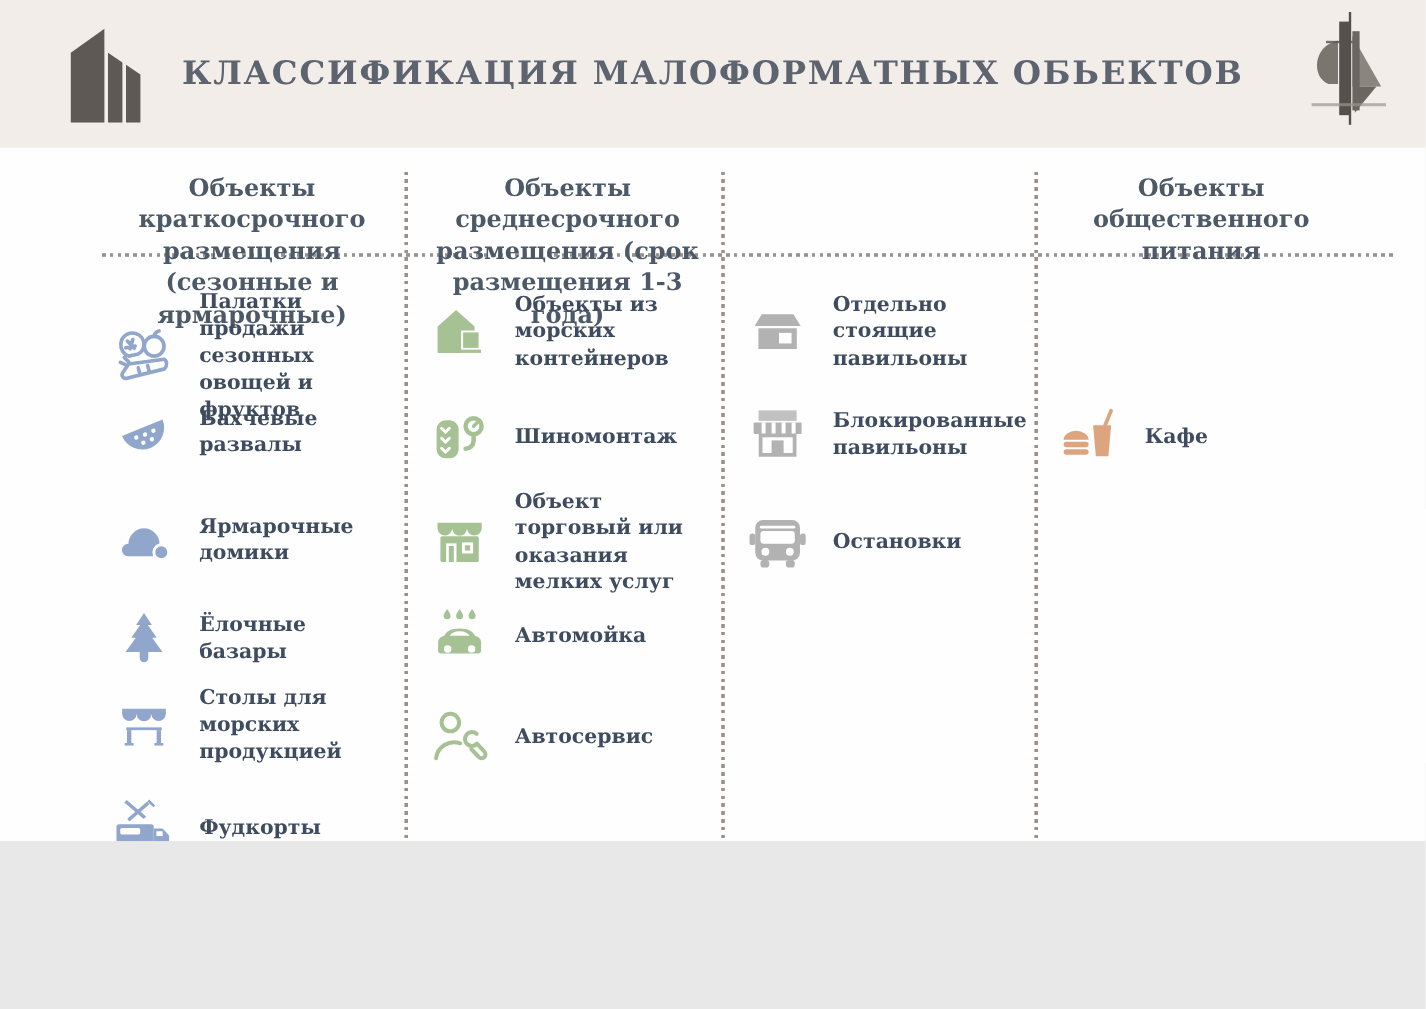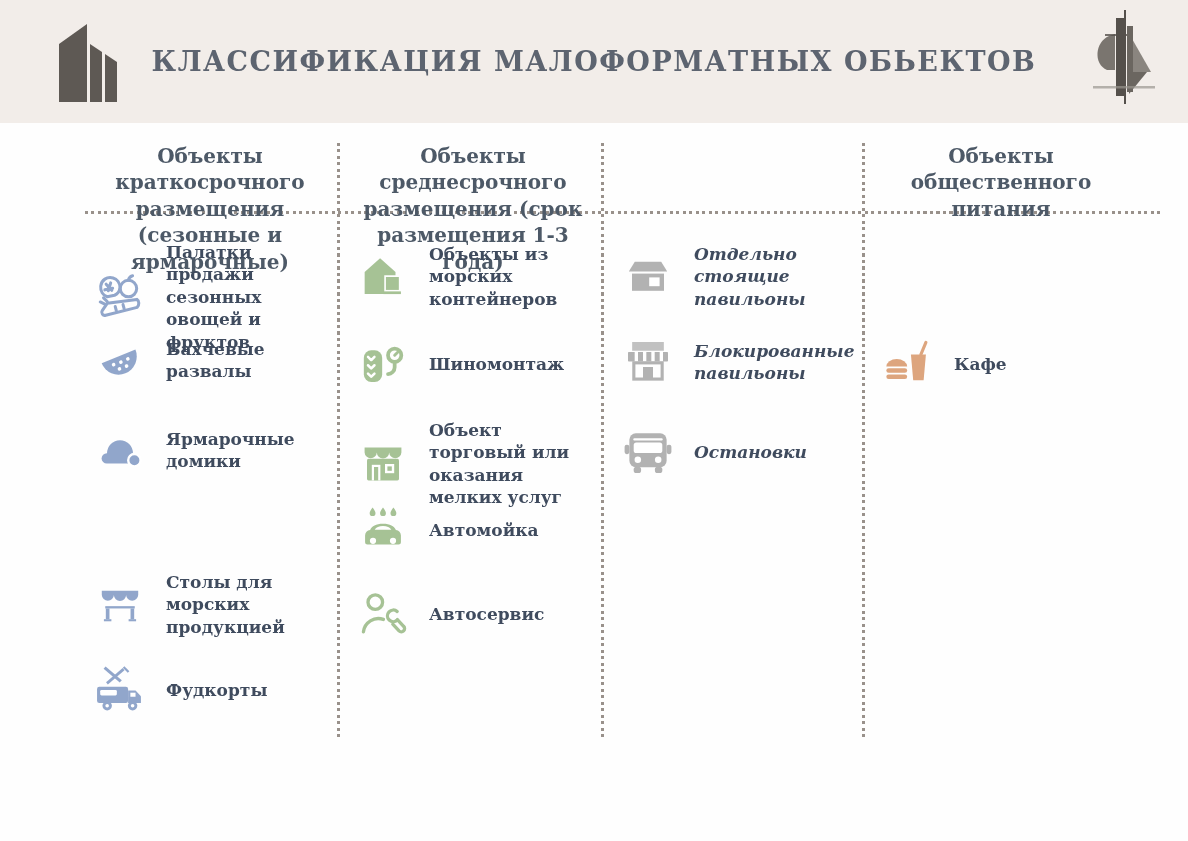--- a/index.html
+++ b/index.html
@@ -3,21 +3,21 @@
 <meta charset="utf-8">
 <style>
   :root{
     --header-bg:#f2ede9; --title-text:#5d6470; --heading-text:#4d5967;
     --item-text:#3f4b5e; --dotted-line:#99918b; --logo-dark:#5e5954;
     --col1-accent:#91a6cb; --col2-accent:#a6c295; --col3-accent:#b2b2b2; --col4-accent:#dda57e;
     --page-bg:#fefefe;
   }
   html,body{margin:0;padding:0;}
   body{font-family:"DejaVu Serif","Liberation Serif",serif;background:#e8e8e8;}
-  .page{position:relative;width:1188px;height:841px;background:var(--page-bg);overflow:hidden;margin:0 auto;}
+  .page{position:relative;width:1188px;height:701px;background:var(--page-bg);overflow:hidden;margin:0 auto;}
   
   .topbar{position:absolute;left:0;top:0;width:1188px;height:123px;background:var(--header-bg);
           display:flex;align-items:center;}
   .logo-left{position:absolute;left:57px;top:22px;width:62px;height:82px;}
   .logo-right{position:absolute;right:25px;top:8px;width:78px;height:104px;}
   .slide-title{position:absolute;left:0;top:0;width:100%;height:123px;display:flex;align-items:center;justify-content:center;
           margin:0;font-size:27px;font-weight:700;letter-spacing:1.5px;color:var(--title-text);}
   
   .content{position:absolute;left:0;top:123px;width:1188px;height:718px;}
   .hline{position:absolute;left:85px;top:88px;width:1078px;height:3px;
@@ -31,26 +31,26 @@
   .col-3{left:613px;width:246px;color:var(--col3-accent);}
   .col-4{left:873px;width:256px;color:var(--col4-accent);}
   .col-heading{position:absolute;top:20px;left:0;width:100%;margin:0;text-align:center;
          font-size:20px;font-weight:700;line-height:1.32;color:var(--heading-text);padding:0 4px;box-sizing:border-box;}
   .item{position:absolute;left:8px;display:flex;align-items:center;gap:19px;min-height:54px;}
   .icon{width:54px;min-width:54px;display:flex;align-items:center;justify-content:center;}
   .icon svg{display:block;}
   .label{font-size:17px;font-weight:700;line-height:1.32;color:var(--item-text);}
   .col-1 .label{max-width:150px;}
   .col-2 .label{max-width:168px;}
-  .col-3 .label{max-width:155px;font-style:italic;}
+  .col-3 .label{max-width:155px;}
   .col-4 .label{max-width:160px;}
   
   .c1-0{top:118px}.c1-1{top:210px}.c1-2{top:300px}.c1-3{top:382px}.c1-4{top:448px}.c1-5{top:540px}
   
-  .c2-0{top:120px}.c2-1{top:214px}.c2-2{top:296px}.c2-3{top:380px}.c2-4{top:464px}
+  .c2-0{top:120px}.c2-1{top:214px}.c2-2{top:284px}.c2-3{top:380px}.c2-4{top:464px}
   
   .c3-0{top:120px}.c3-1{top:212px}.c3-2{top:302px}
   
   .c4-0{top:126px}.c4-1{top:214px}
 </style>
 </head>
 <body>
 
 <div class="page">
 
@@ -120,20 +120,29 @@
         <span class="icon">
           <svg viewBox="0 0 24 24" width="48" height="48" fill="currentColor">
             <path d="M5.5 13.8a6.5 6.7 0 0 1 13 0v.9h-13z"></path>
             <rect x="2.8" y="13.6" width="15.6" height="5.2" rx="2.6"></rect>
             <circle cx="19.2" cy="17.1" r="3.1" stroke="#fff" stroke-width="1.2"></circle>
           </svg>
         </span>
         <span class="label">Ярмарочные домики</span>
       </div>
 
+      <div class="item c1-3">
+        <span class="icon">
+          <svg viewBox="0 0 24 24" width="48" height="48" fill="currentColor">
+            <path d="M12 1.4 15.3 6.4 13.6 6.4 17.3 11.7 15.4 11.7 19.7 17.7 4.3 17.7 8.6 11.7 6.7 11.7 10.4 6.4 8.7 6.4 Z"></path>
+            <path d="M10.2 17.7h3.6v2.4a1.8 1.8 0 0 1-3.6 0z"></path>
+          </svg>
+        </span>
+        <span class="label">Ёлочные базары</span>
+      </div>
 
       <div class="item c1-4">
         <span class="icon">
           <svg viewBox="0 0 24 24" width="46" height="46" fill="currentColor">
             <path d="M2.5 4.5h19v2.3a3.17 3.17 0 0 1-6.33 0 3.17 3.17 0 0 1-6.34 0 3.17 3.17 0 0 1-6.33 0z"></path>
             <rect x="4.3" y="12.6" width="15.4" height="1.2"></rect>
             <rect x="4.6" y="13.8" width="1.9" height="5.6"></rect>
             <rect x="17.5" y="13.8" width="1.9" height="5.6"></rect>
             <rect x="3.6" y="19.4" width="3.9" height="1.1"></rect>
             <rect x="16.5" y="19.4" width="3.9" height="1.1"></rect>

